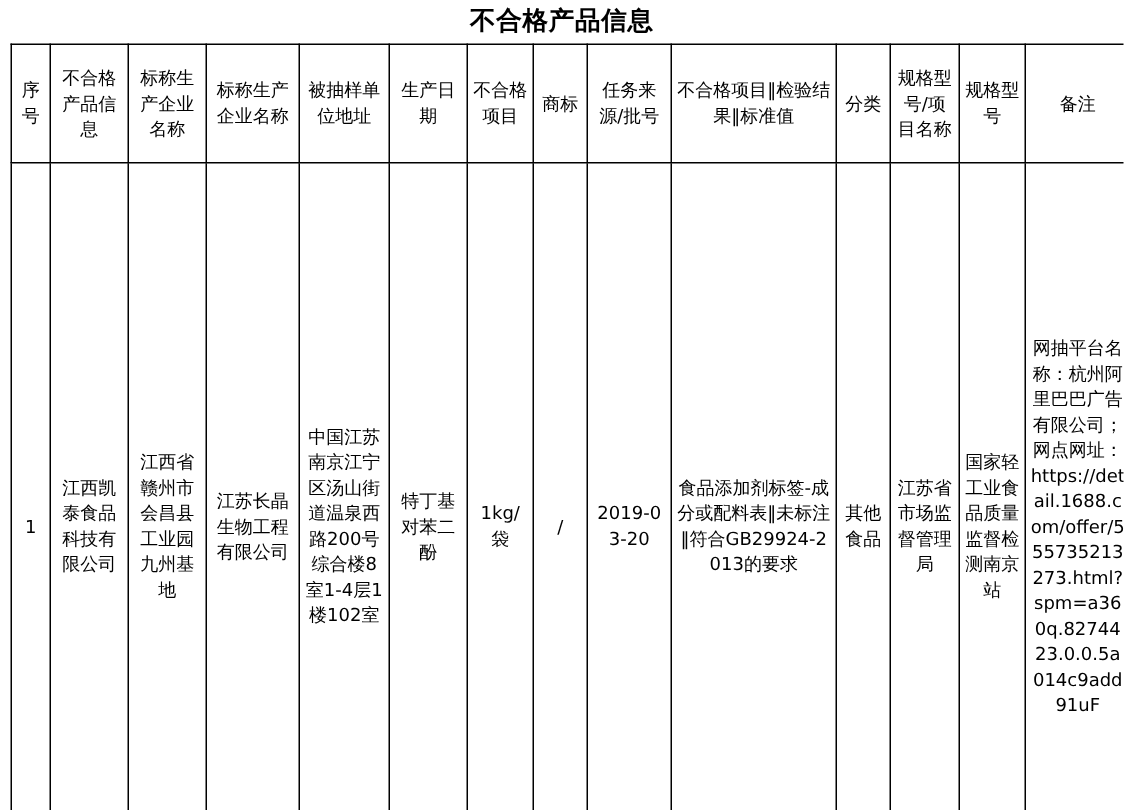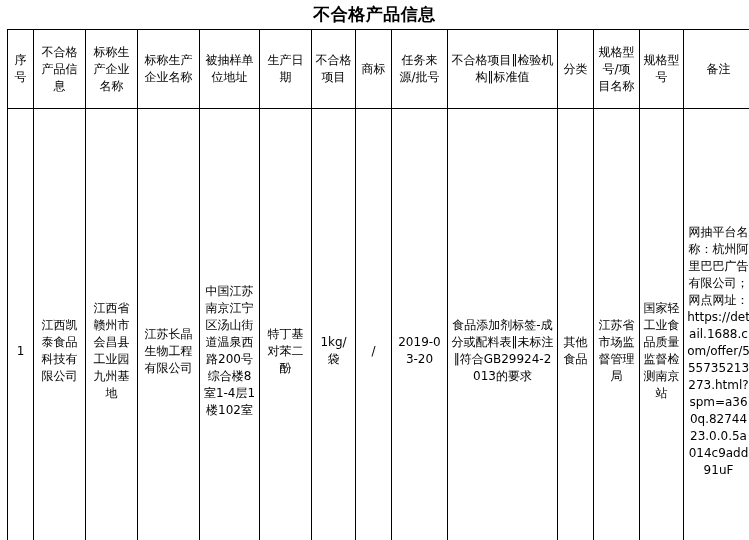--- a/index.html
+++ b/index.html
@@ -103,21 +103,21 @@
       <tr>
         <th>序号</th>
         <th>不合格产品信息</th>
         <th>标称生产企业名称</th>
         <th>标称生产企业名称</th>
         <th>被抽样单位地址</th>
         <th>生产日期</th>
         <th>不合格项目</th>
         <th>商标</th>
         <th>任务来源/批号</th>
-        <th>不合格项目‖检验机构‖标准值</th>
+        <th>不合格项目‖检验结果‖标准值</th>
         <th>分类</th>
         <th>规格型号/项目名称</th>
         <th>规格型号</th>
         <th>备注</th>
       </tr>
     </thead>
     <tbody>
       <tr>
         <td class="cell-text">1</td>
         <td class="cell-text">江西凯泰食品科技有限公司</td>

